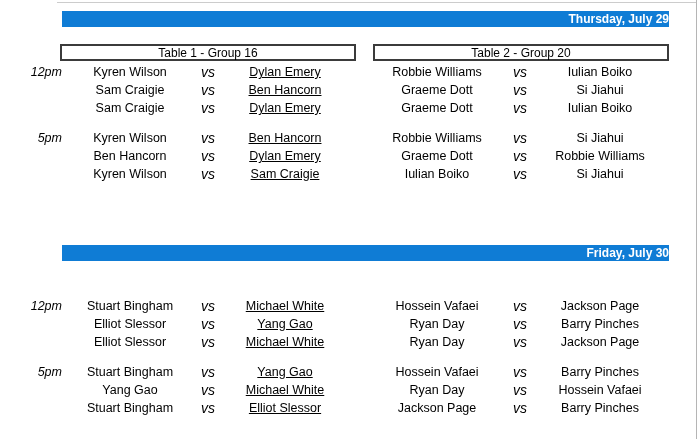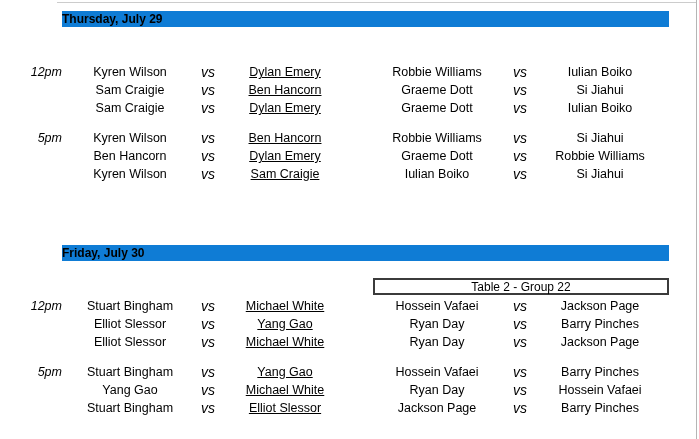--- a/index.html
+++ b/index.html
@@ -6,22 +6,22 @@
   .screen{
     position:relative;width:699px;height:439px;background:#ffffff;
     font-family:"Liberation Sans",sans-serif;color:#000;overflow:hidden;
   }
   .grid-h{position:absolute;left:57px;top:2px;width:640px;height:1px;background:#cccccc;}
   .grid-v{position:absolute;left:696px;top:0;width:1px;height:439px;background:#b5b5b5;}
 
   .day-section{position:absolute;left:0;width:699px;height:180px;}
   .day-bar{
     position:absolute;left:62px;top:0;width:607px;height:16px;
-    background:var(--day-blue,#0f7cd5);color:#000000;
-    font-weight:bold;font-size:12px;line-height:16px;text-align:left;
+    background:var(--day-blue,#0f7cd5);color:#ffffff;
+    font-weight:bold;font-size:12px;line-height:16px;text-align:right;
   }
   .table-box{
     position:absolute;top:33px;width:292px;height:13px;
     border:2px solid #3b3b3b;background:#ffffff;
     text-align:center;font-size:12px;line-height:14px;white-space:nowrap;
   }
   .box-left{left:60px;}
   .box-right{left:373px;}
 
   .row{position:absolute;left:0;width:699px;height:18px;}
@@ -41,20 +41,26 @@
 </head>
 <body>
 
 <div class="screen" style="--day-blue: #0f7cd5;">
   <div class="grid-h"></div>
   <div class="grid-v"></div>
 
   <div class="day-section" style="top:11px">
     <div class="day-bar">
       <span>Thursday, July 29</span>
+    </div>
+    <div class="table-box box-left">
+      <span>Table 1 - Group 16</span>
+    </div>
+    <div class="table-box box-right">
+      <span>Table 2 - Group 20</span>
     </div>
 
     <div class="row" style="top:52px">
       <span class="cell time">12pm</span>
       <span class="cell c1">Kyren Wilson</span>
       <span class="cell c2 vs">vs</span>
       <span class="cell c3">Dylan Emery</span>
       <span class="cell c4">Robbie Williams</span>
       <span class="cell c5 vs">vs</span>
       <span class="cell c6">Iulian Boiko</span>
@@ -100,23 +106,20 @@
       <span class="cell c4">Iulian Boiko</span>
       <span class="cell c5 vs">vs</span>
       <span class="cell c6">Si Jiahui</span>
     </div>
   </div>
 
   <div class="day-section" style="top:245px">
     <div class="day-bar">
       <span>Friday, July 30</span>
     </div>
-    <div class="table-box box-right">
-      <span>Table 2 - Group 22</span>
-    </div>
 
     <div class="row" style="top:52px">
       <span class="cell time">12pm</span>
       <span class="cell c1">Stuart Bingham</span>
       <span class="cell c2 vs">vs</span>
       <span class="cell c3">Michael White</span>
       <span class="cell c4">Hossein Vafaei</span>
       <span class="cell c5 vs">vs</span>
       <span class="cell c6">Jackson Page</span>
     </div>

